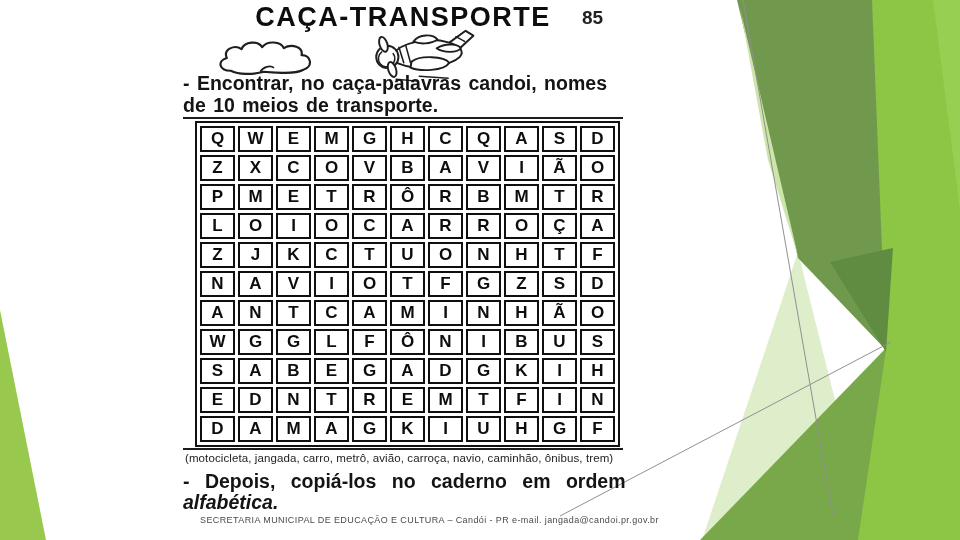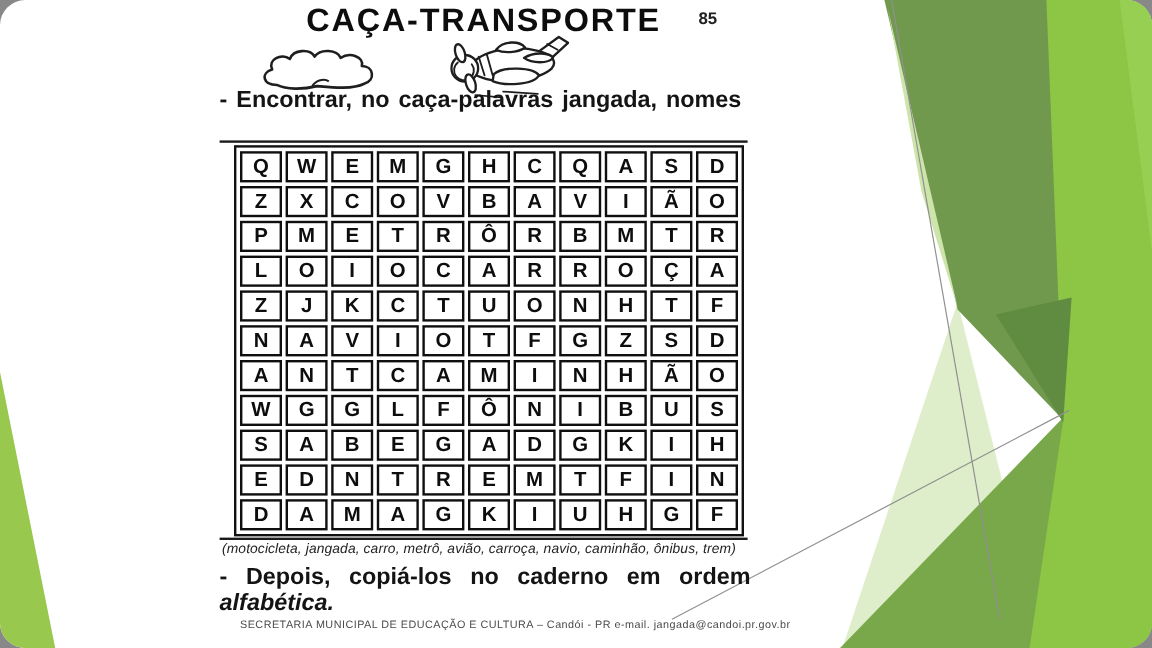--- a/index.html
+++ b/index.html
@@ -1,45 +1,45 @@
 <!DOCTYPE html>
 <html><head>
 <meta charset="utf-8">
 <style>
   html,body{margin:0;padding:0;background:#888;}
   .slide{
     position:relative;width:960px;height:540px;background:#ffffff;
-    overflow:hidden;font-family:"Liberation Sans",sans-serif;color:#161616;border-radius:21px;
+    overflow:hidden;font-family:"Liberation Sans",sans-serif;color:#161616;
   }
   .bg-svg{position:absolute;left:0;top:0;width:960px;height:540px;}
   .abs{position:absolute;}
   .ws-title{
     left:183px;top:2px;width:440px;text-align:center;
     font-size:27px;font-weight:bold;letter-spacing:1.5px;color:#0d0d0d;
   }
-  .page-num{left:582px;top:7px;font-size:14px;font-weight:bold;color:#222;}
+  .page-num{left:582px;top:7px;font-size:19px;font-weight:bold;color:#222;}
   .instr{
     left:183px;width:444px;font-size:19.5px;line-height:21.5px;
     font-weight:bold;color:#141414;word-spacing:2px;
   }
   .instr-top{top:73px;}
   .rule{left:183px;width:440px;height:2px;background:#1c1c1c;}
   .grid-table{
     position:absolute;left:195px;top:121px;
     border-collapse:separate;border-spacing:3px;
     background:#ffffff;border:2px solid #111;
   }
   .grid-table td{
     width:31px;height:22px;border:2px solid #0f0f0f;
     text-align:center;vertical-align:middle;
     font-size:17px;font-weight:bold;color:#0d0d0d;background:#fff;
     padding:0;line-height:22px;
   }
   .word-bank{
-    left:185px;top:452px;width:442px;font-style:italic;
+    left:185px;top:452px;width:442px;
     font-size:11.5px;color:#222;letter-spacing:0.1px;white-space:nowrap;
   }
   .instr-b1{top:471px;word-spacing:10px;}
   .instr-b2{top:492px;word-spacing:2px;font-style:italic;}
   .footer{
     left:200px;top:515px;width:440px;font-size:9px;color:#4a4a4a;
     letter-spacing:0.4px;white-space:nowrap;
   }
   .sketch{position:absolute;}
 </style>
@@ -88,21 +88,22 @@
         <path d="M37 22 l5 16" fill="none" stroke-width="1.6"></path>
         <path d="M44 20 l5 18" fill="none" stroke-width="1.6"></path>
         <circle cx="25" cy="32" r="11.5"></circle>
         <path d="M19 27 a8.5 8.5 0 1 0 12 1.5" fill="none" stroke-width="1.6"></path>
         <ellipse cx="21" cy="19" rx="4" ry="8" transform="rotate(-18 21 19)"></ellipse>
         <ellipse cx="30" cy="45" rx="4" ry="8" transform="rotate(-18 30 45)"></ellipse>
       </g>
     </svg>
 
     <div class="abs instr instr-top">
-      <div>- Encontrar, no caça-palavras jangada, nomes</div>
+      <div>- Encontrar, no caça-palavras candoi, nomes</div>
+      <div>de 10 meios de transporte.</div>
     </div>
 
     <div class="abs rule" style="top:117px;"></div>
 
     <table class="grid-table">
       <tbody>
           <tr>
             <td>Q</td>
             <td>W</td>
             <td>E</td>

